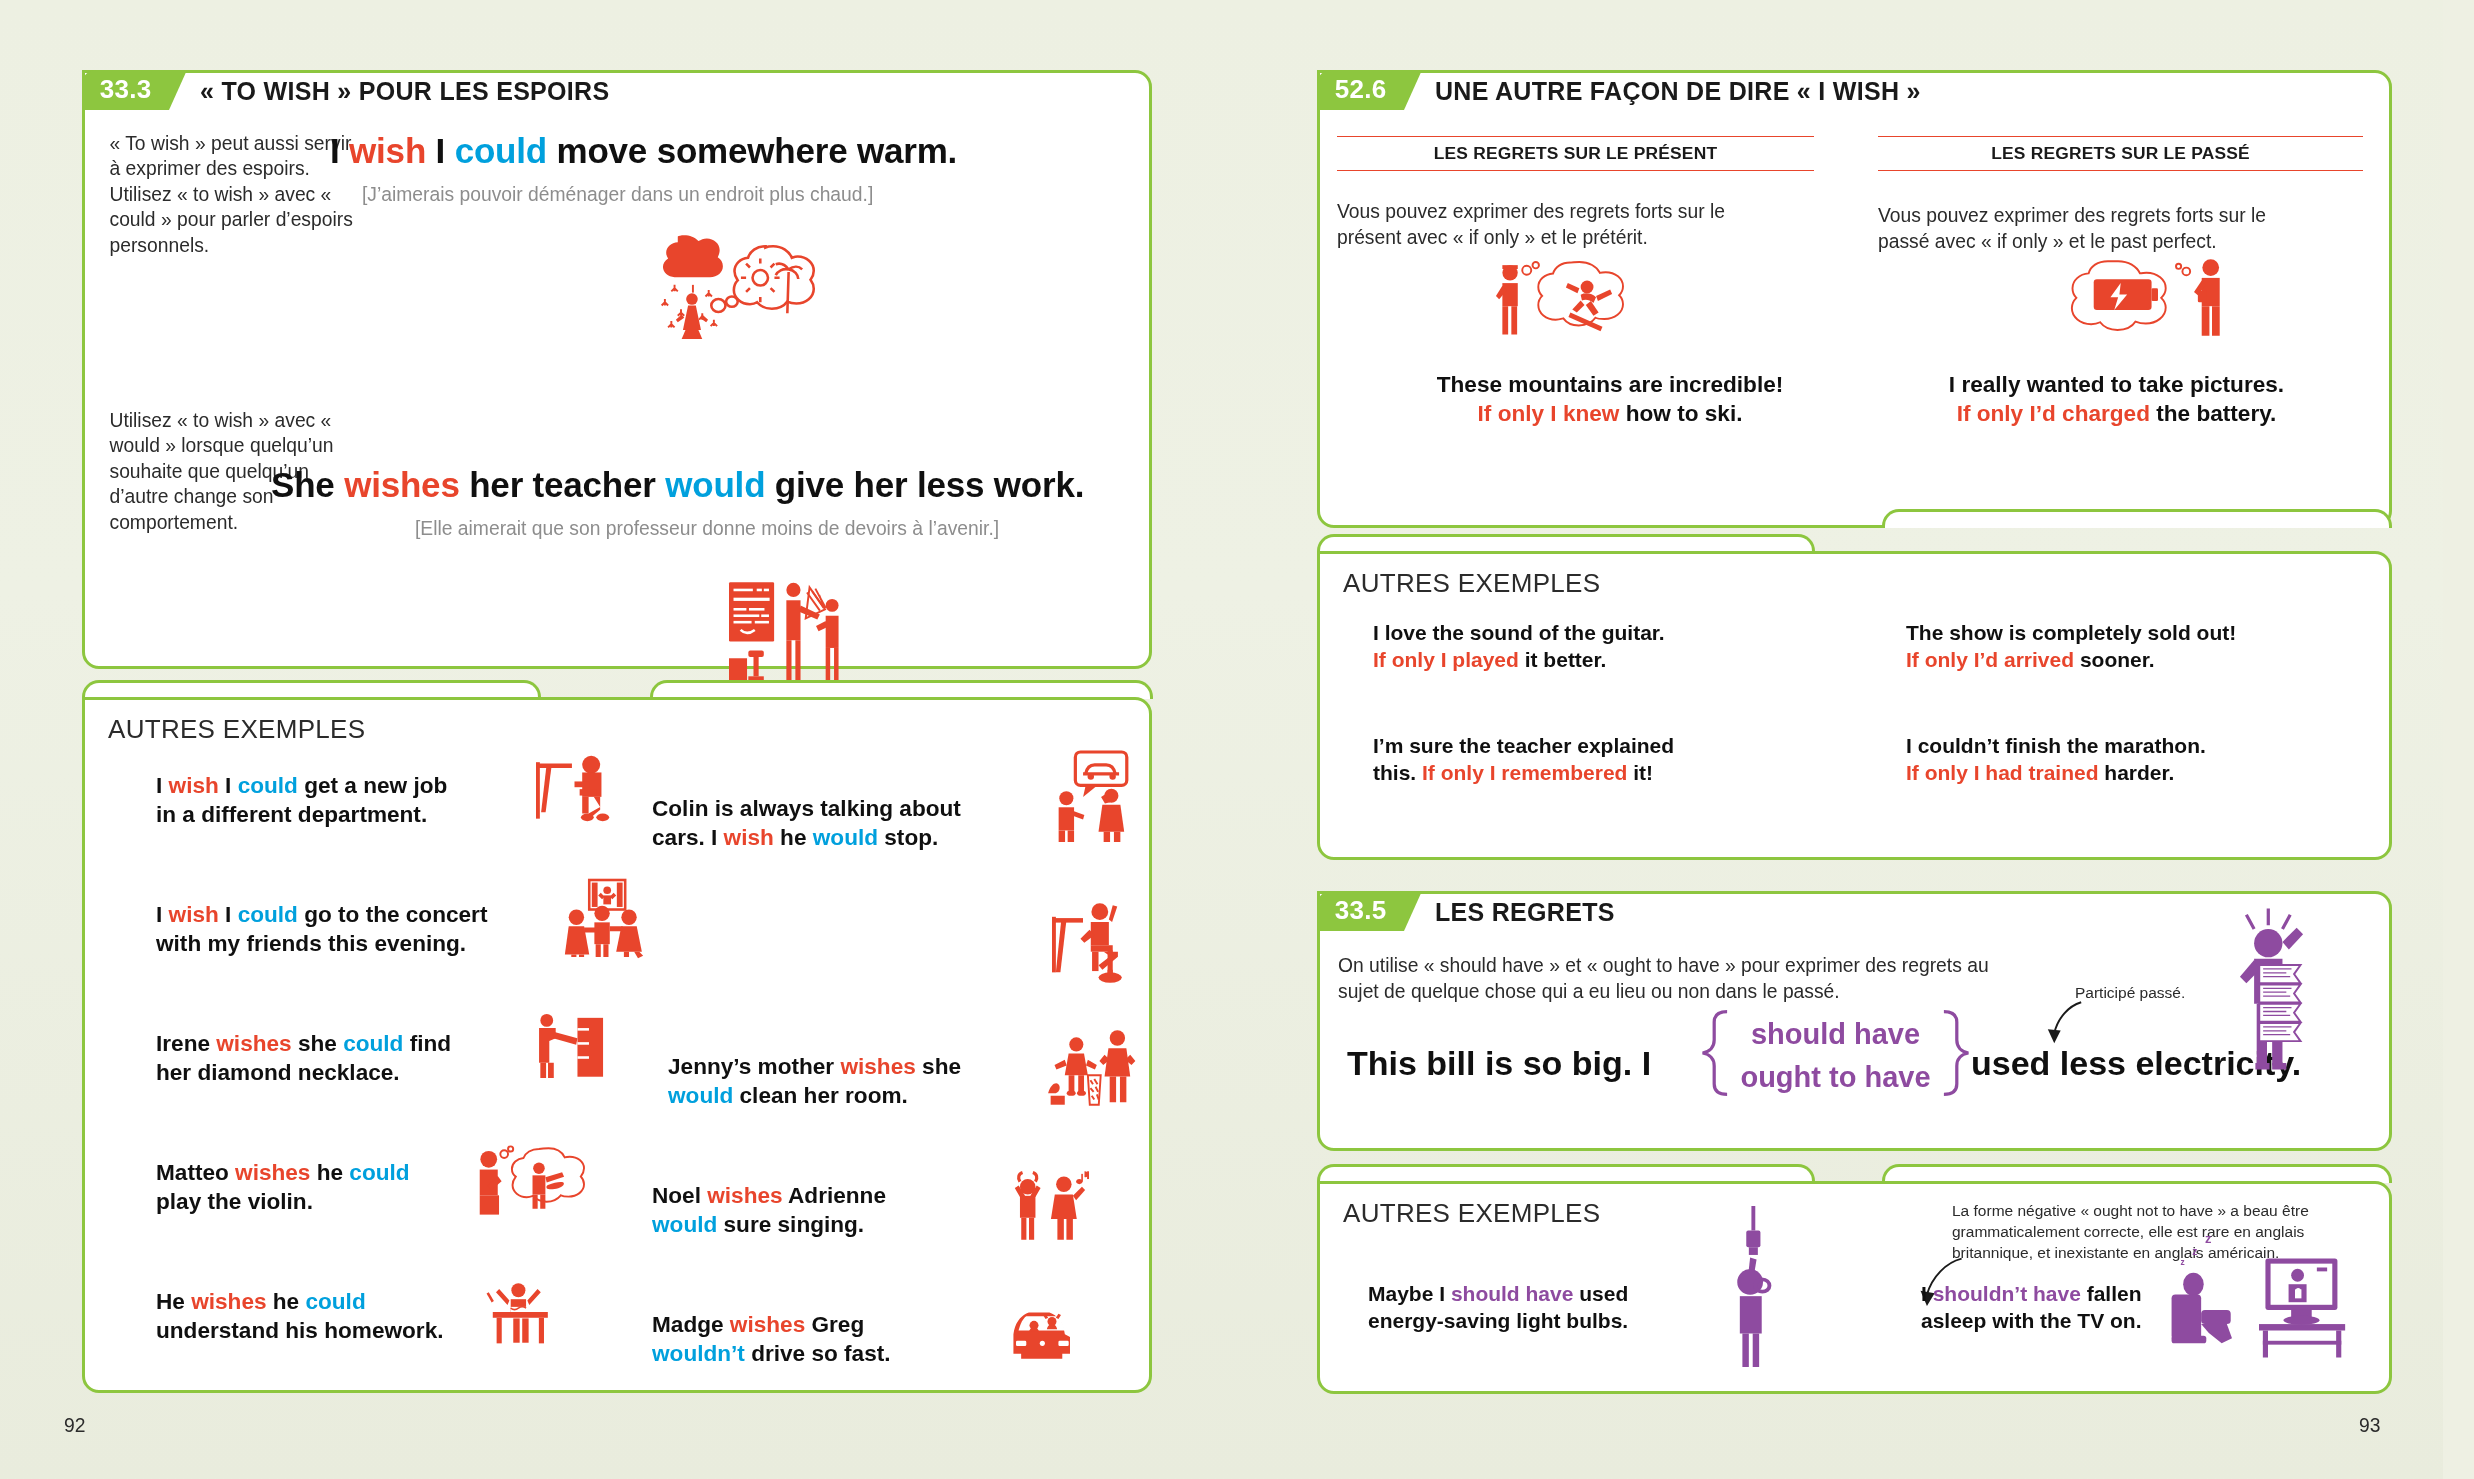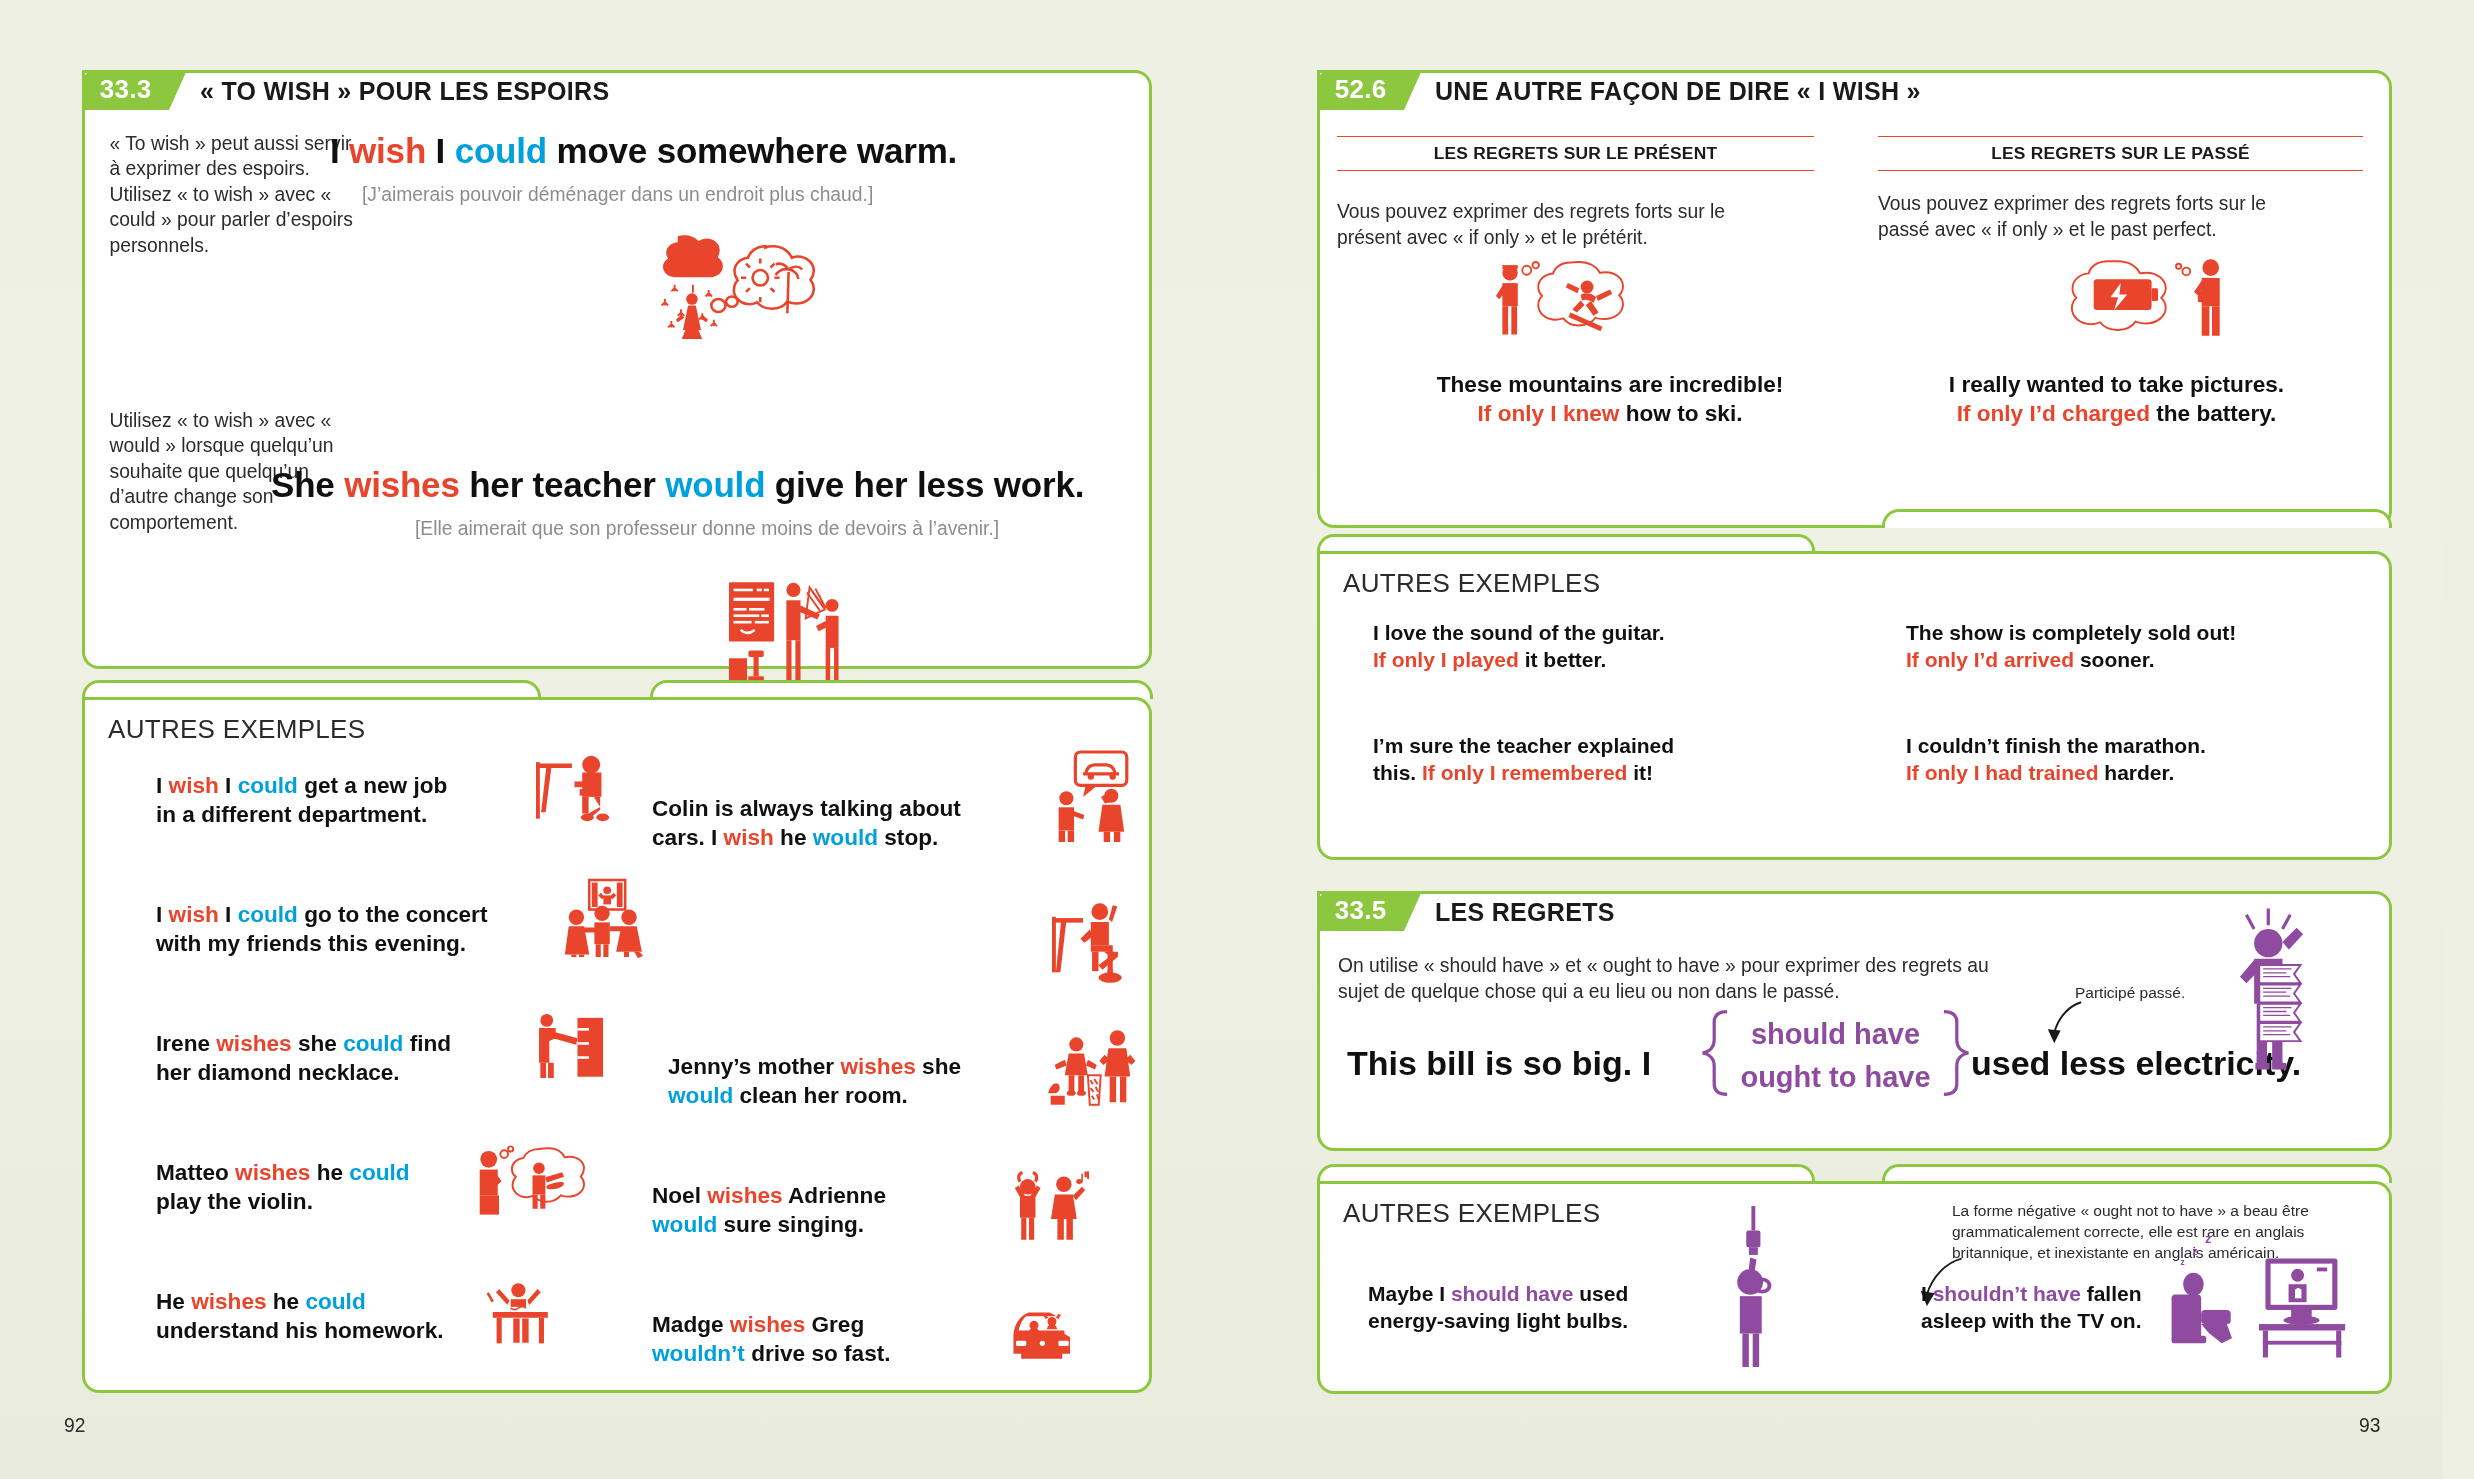--- a/index.html
+++ b/index.html
@@ -481,21 +481,21 @@
           <path d="M142 44l-18-8-3 7 18 9z"></path>
         </g>
       </svg>
     </div>
     <div class="ex" style="left:84px; top:298px; width:412px; text-align:center;">These mountains are incredible!</div>
     <div class="ex" style="left:84px; top:327px; width:412px; text-align:center;">
       <span class="red">If only I knew</span><span> how to ski.</span>
     </div>
 
     <div class="rule-head" style="left:558px; top:63px; width:485px;">LES REGRETS SUR LE PASSÉ</div>
-    <div class="fr-body" style="left:558px; top:118px; width:438px;">Vous pouvez exprimer des regrets forts sur le passé avec « if only » et le past perfect.</div>
+    <div class="fr-body" style="left:558px; top:130px; width:438px;">Vous pouvez exprimer des regrets forts sur le passé avec « if only » et le past perfect.</div>
     <div class="illus" style="left:748px; top:184px;">
       <svg width="180" height="81" viewBox="0 0 280 125">
         <g fill="none" stroke="#e8452c" stroke-width="3">
           <path d="M62 6c-16 0-27 8-30 19-14 1-25 11-25 23 0 6 2 11 6 15-4 4-7 10-7 16 0 14 13 25 30 25 5 0 10-1 14-3 6 8 16 12 27 12 12 0 23-5 28-13 5 2 10 3 16 3 17 0 31-11 31-25 0-6-3-11-7-15 4-4 7-9 7-15 0-13-13-24-30-24-3 0-7 1-10 1-5-11-18-19-34-19-6 0-12 0-16 0z"></path>
         </g>
         <g fill="#e8452c">
           <rect x="40" y="34" width="90" height="48" rx="5"></rect>
           <rect x="130" y="48" width="10" height="20" rx="2"></rect>
         </g>
         <path d="M82 40l-16 22h12l-6 20 20-24H80z" fill="#ffffff"></path>

